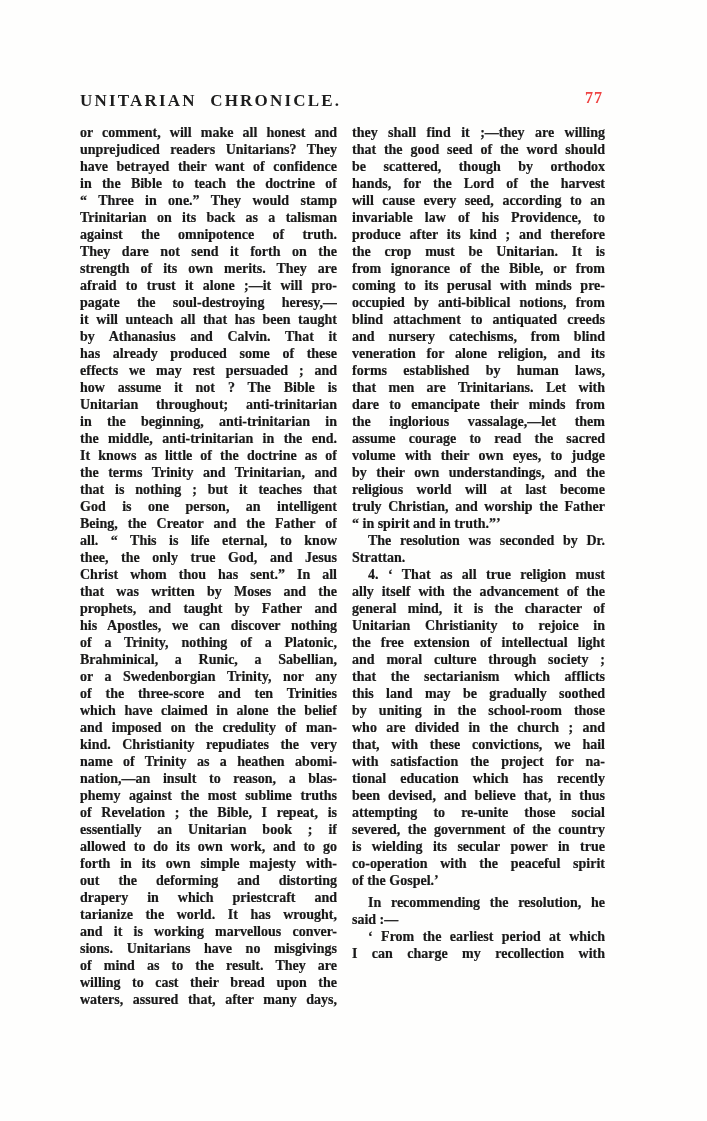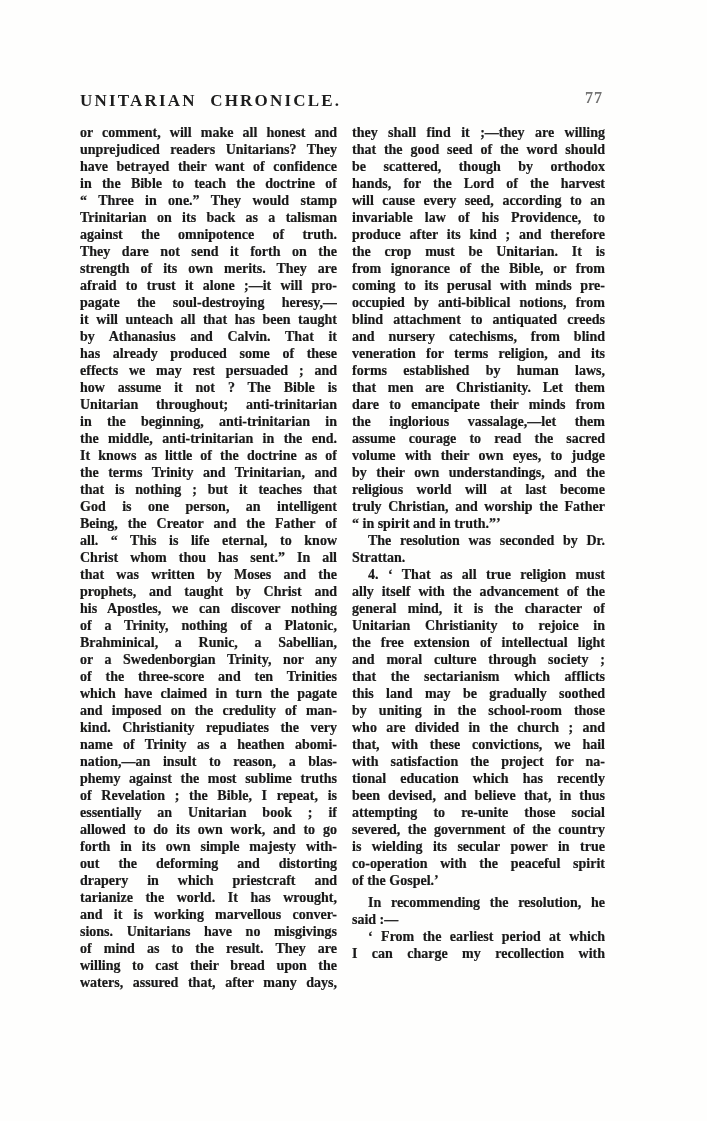--- a/index.html
+++ b/index.html
@@ -35,21 +35,21 @@
     word-spacing: 7px;
     color: #1d1d1d;
   }
   .page-number {
     position: absolute;
     right: 2px;
     top: -2px;
     font-size: 16px;
     font-weight: bold;
     letter-spacing: 1px;
-    color: #737373;
+    color: #ef4444;
   }
   .column {
     position: absolute;
     top: 124px;
     font-size: 14px;
     color: #191919;
     -webkit-text-stroke: 0.2px #191919;
   }
   .column.left  { left: 80px;  width: 257px; }
   .column.right { left: 352px; width: 253px; }
@@ -93,29 +93,30 @@
         <div class="line">how assume it not ?  The Bible is</div>
         <div class="line">Unitarian throughout; anti-trinitarian</div>
         <div class="line">in the beginning, anti-trinitarian in</div>
         <div class="line">the middle, anti-trinitarian in the end.</div>
         <div class="line">It knows as little of the doctrine as of</div>
         <div class="line">the terms Trinity and Trinitarian, and</div>
         <div class="line">that is nothing ; but it teaches that</div>
         <div class="line">God is one person, an intelligent</div>
         <div class="line">Being, the Creator and the Father of</div>
         <div class="line">all.  “ This is life eternal, to know</div>
+        <div class="line">thee, the only true God, and Jesus</div>
         <div class="line">Christ whom thou has sent.”  In all</div>
         <div class="line">that was written by Moses and the</div>
-        <div class="line">prophets, and taught by Christ and</div>
+        <div class="line">prophets, and taught by Father and</div>
         <div class="line">his Apostles, we can discover nothing</div>
         <div class="line">of a Trinity, nothing of a Platonic,</div>
         <div class="line">Brahminical, a Runic, a Sabellian,</div>
         <div class="line">or a Swedenborgian Trinity, nor any</div>
         <div class="line">of the three-score and ten Trinities</div>
-        <div class="line">which have claimed in turn the pagate</div>
+        <div class="line">which have claimed in alone the belief</div>
         <div class="line">and imposed on the credulity of man-</div>
         <div class="line">kind.  Christianity repudiates the very</div>
         <div class="line">name of Trinity as a heathen abomi-</div>
         <div class="line">nation,—an insult to reason, a blas-</div>
         <div class="line">phemy against the most sublime truths</div>
         <div class="line">of Revelation ; the Bible, I repeat, is</div>
         <div class="line">essentially an Unitarian book ; if</div>
         <div class="line">allowed to do its own work, and to go</div>
         <div class="line">forth in its own simple majesty with-</div>
         <div class="line">out the deforming and distorting</div>
@@ -136,23 +137,23 @@
         <div class="line">hands, for the Lord of the harvest</div>
         <div class="line">will cause every seed, according to an</div>
         <div class="line">invariable law of his Providence, to</div>
         <div class="line">produce after its kind ; and therefore</div>
         <div class="line">the crop must be Unitarian.  It is</div>
         <div class="line">from ignorance of the Bible, or from</div>
         <div class="line">coming to its perusal with minds pre-</div>
         <div class="line">occupied by anti-biblical notions, from</div>
         <div class="line">blind attachment to antiquated creeds</div>
         <div class="line">and nursery catechisms, from blind</div>
-        <div class="line">veneration for terms religion, and its</div>
+        <div class="line">veneration for alone religion, and its</div>
         <div class="line">forms established by human laws,</div>
-        <div class="line">that men are Christianity.  Let them</div>
+        <div class="line">that men are Trinitarians.  Let with</div>
         <div class="line">dare to emancipate their minds from</div>
         <div class="line">the inglorious vassalage,—let them</div>
         <div class="line">assume courage to read the sacred</div>
         <div class="line">volume with their own eyes, to judge</div>
         <div class="line">by their own understandings, and the</div>
         <div class="line">religious world will at last become</div>
         <div class="line">truly Christian, and worship the Father</div>
         <div class="line last">“ in spirit and in truth.”’</div>
       </div>
       <div class="para">

